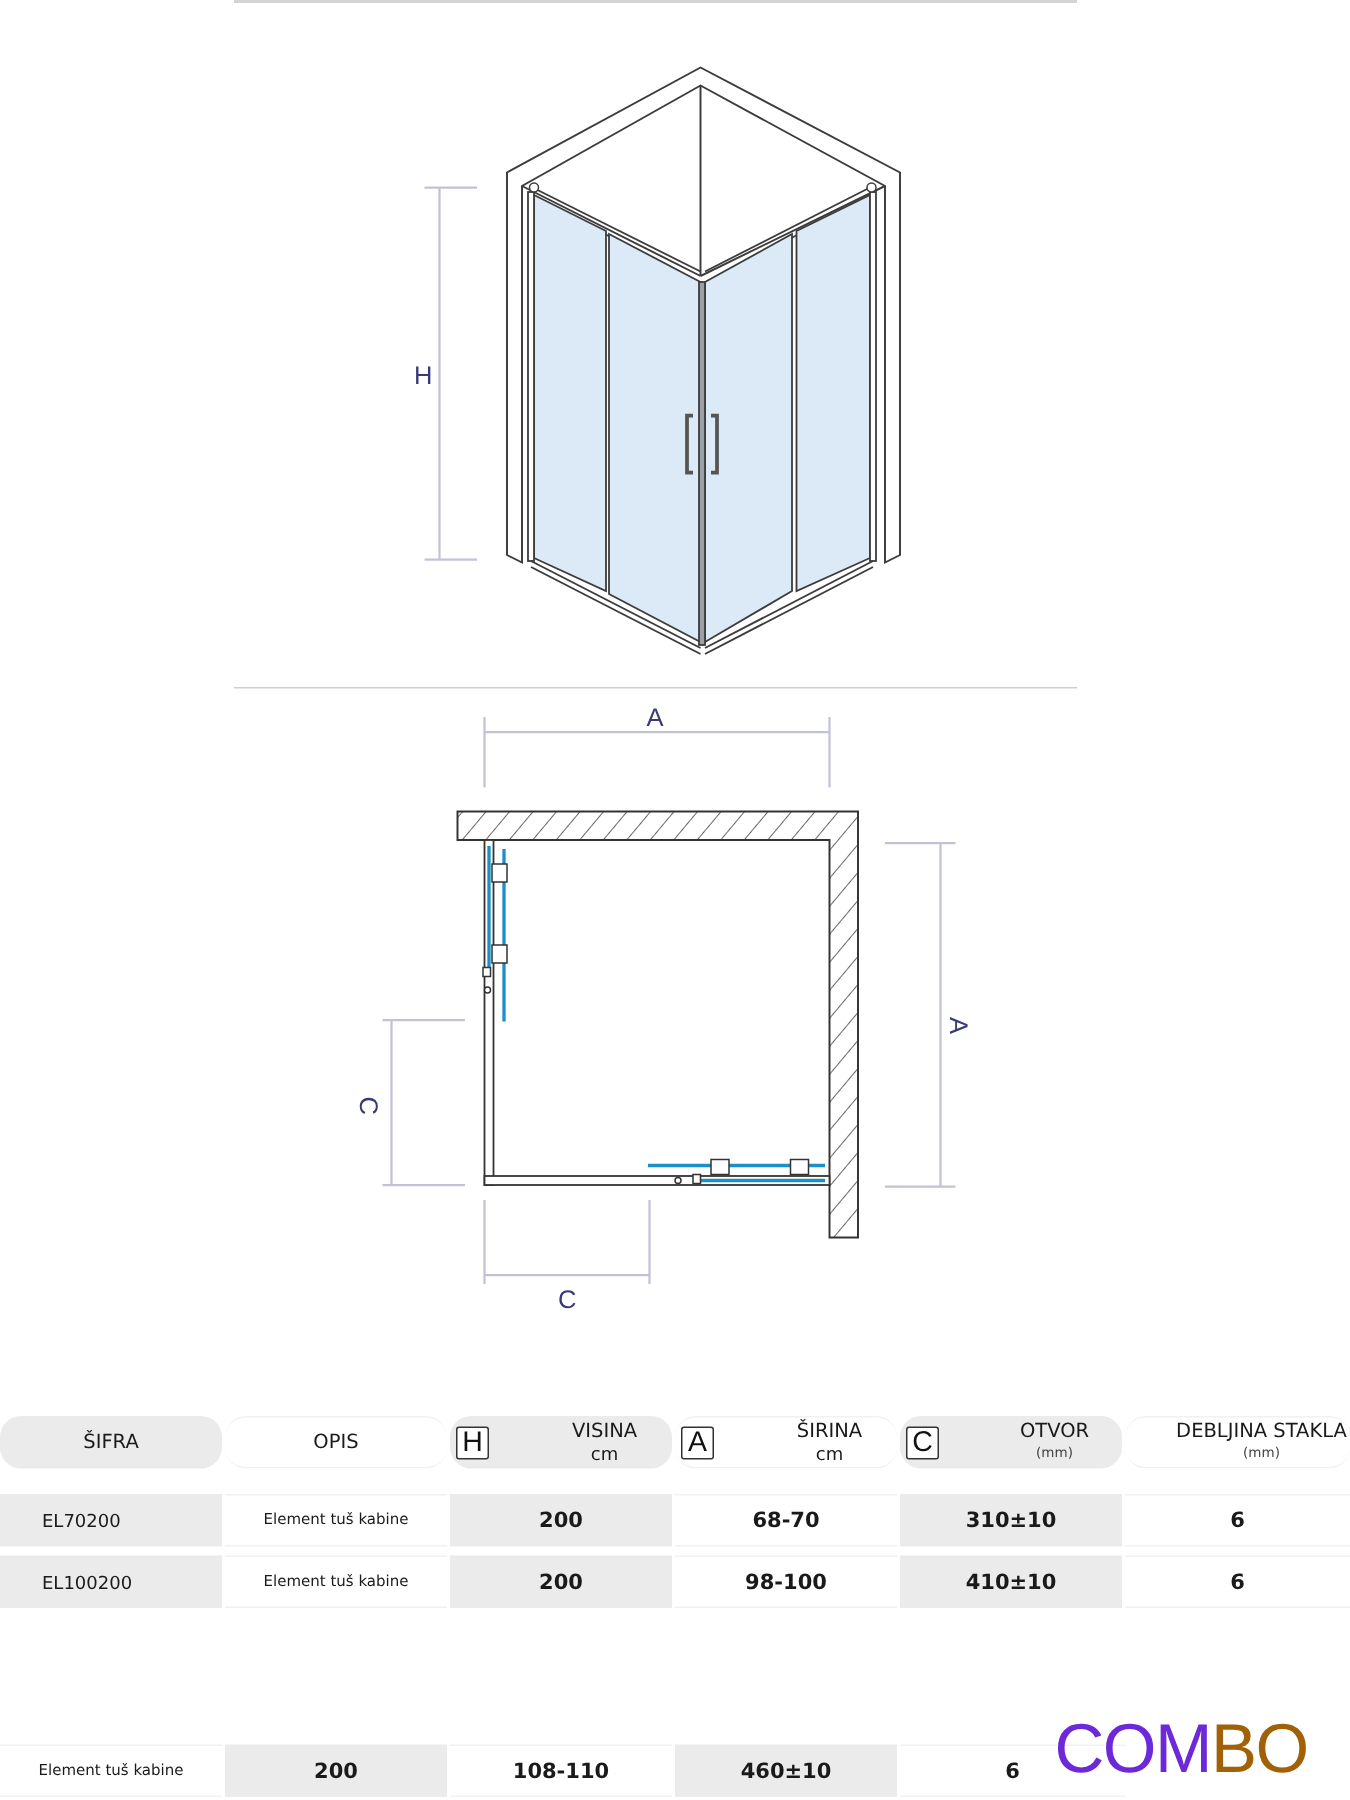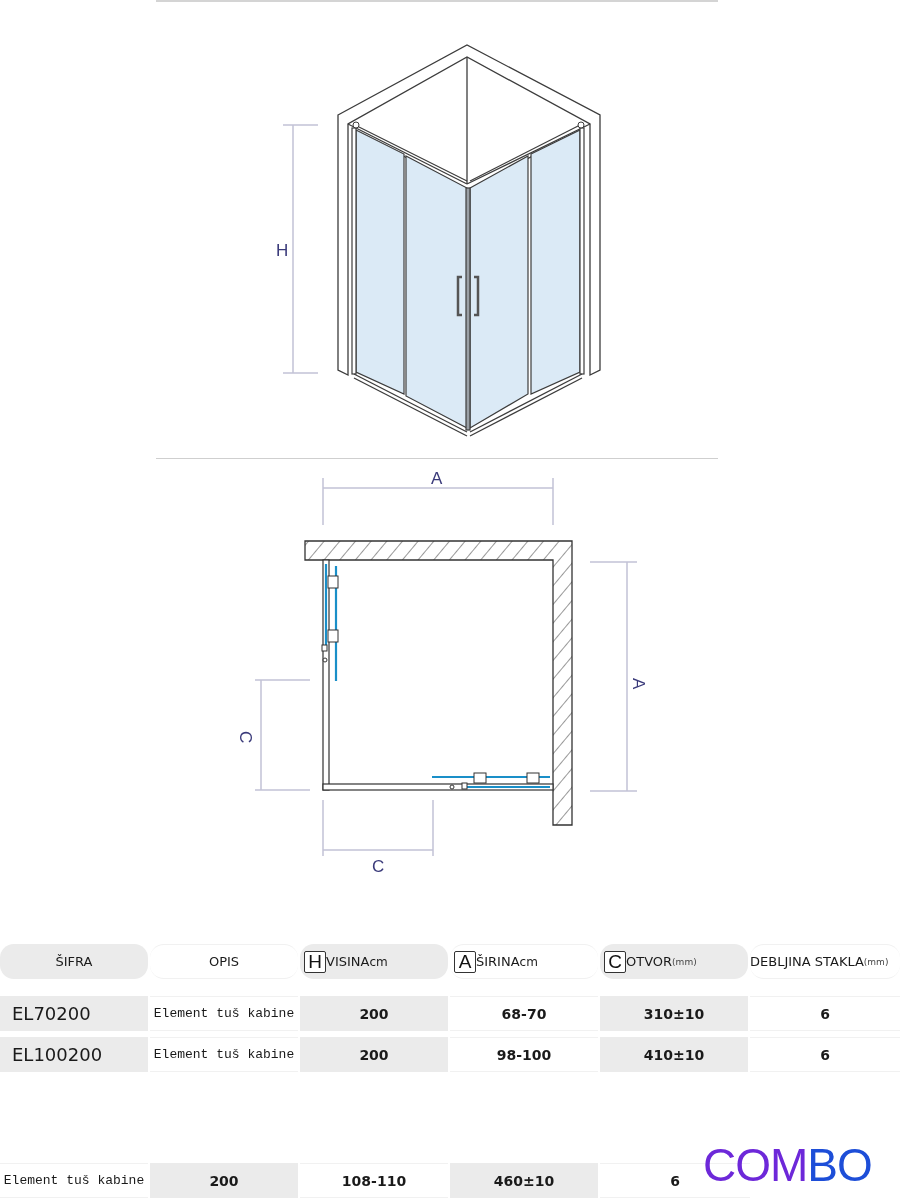--- a/index.html
+++ b/index.html
@@ -21,41 +21,41 @@
     }
     .cell.g { background: #ebebeb; }
     .cell.w { background: #ffffff; border-top: 1px solid #f1f1f1; border-bottom: 1px solid #f1f1f1; }
     .c0 { width: 148px; }
     .c1 { width: 148px; }
     .c2 { width: 148px; }
     .c3 { width: 148px; }
     .c4 { width: 148px; }
     .c5 { width: 150px; margin-right: 0; text-align: right; }
     .row.head .cell { font-size: 13px; border-radius: 14px; }
-    .row.data .c0 { justify-content: flex-start; padding-left: 12px; font-weight: bold; font-size: 18px; }
+    .row.data .c0 { justify-content: flex-start; padding-left: 28px; font-weight: bold; font-size: 12px; }
     .row.data .cell { font-weight: normal; }
     .row.data .c2, .row.data .c3, .row.data .c4, .row.data .c5 { font-weight: bold; }
-    .row.data .c1 { font-size: 13px; font-family: Liberation Mono, monospace; }
+    .row.data .c1 { font-size: 10px; }
     .hdr-icon-wrap { display: flex; align-items: center; width: 100%; padding-left: 4px; box-sizing: border-box; }
     .letter-box {
       width: 22px; height: 22px; border: 1.5px solid #333; border-radius: 2px; box-sizing: border-box;
       display: flex; align-items: center; justify-content: center; font-size: 19px; font-family: "Liberation Sans", sans-serif;
       color: #111; background: #fff;
     }
-    .hdr-stack { flex: 1; display: flex; flex-direction: row; align-items: center; line-height: 14px; }
+    .hdr-stack { flex: 1; display: flex; flex-direction: column; align-items: center; line-height: 14px; margin-left: 32px; }
     .hdr-stack .main { font-size: 13px; }
     .hdr-stack .sub { font-size: 12px; }
     .hdr-stack .sub.small { font-size: 9px; color: #444; }
 
     .logo {
       position: absolute; left: 703px; top: 1140px; font-family: "Liberation Sans", sans-serif;
       font-size: 46px; letter-spacing: -1px; line-height: 50px; background: transparent;
     }
     .logo .gray { color: #6d28d9; }
-    .logo .red { color: #1d4ed8; }
+    .logo .red { color: #a16207; }
   </style>
 </head>
 <body>
 
 <div class="rule top"></div>
 
 <svg width="900" height="460">
 
   <g stroke="#c2c2d6" stroke-width="1.5">
     <line x1="293" y1="125" x2="293" y2="373"></line>

